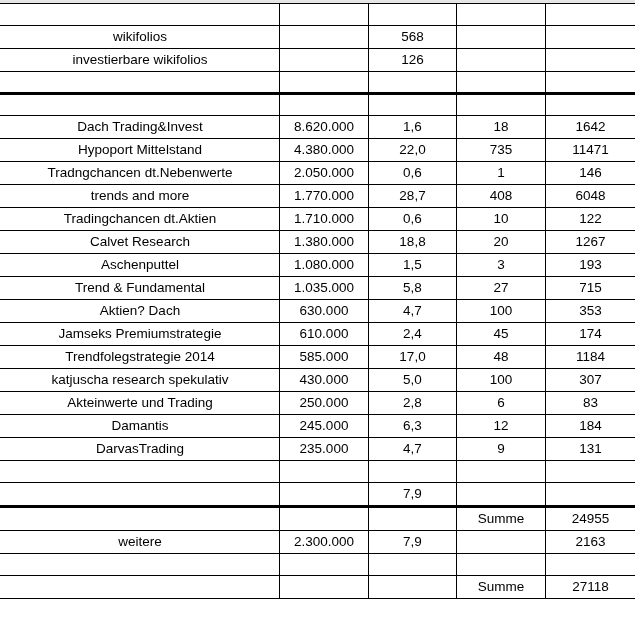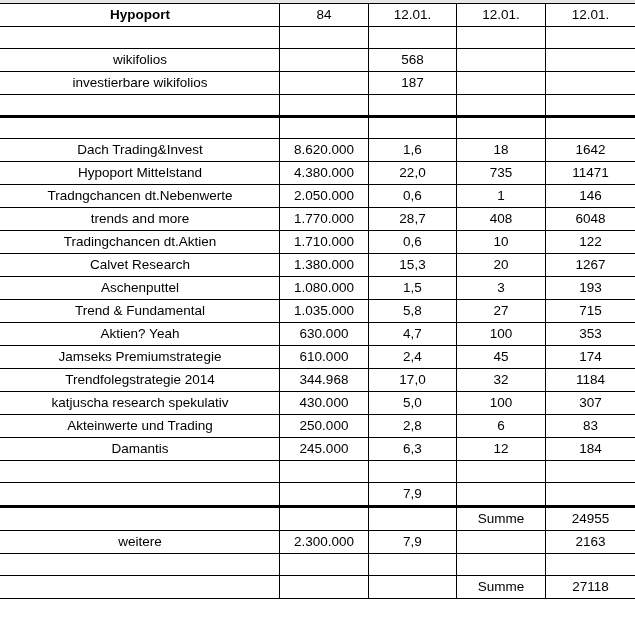--- a/index.html
+++ b/index.html
@@ -76,48 +76,41 @@
   <table class="grid">
     <colgroup>
       <col class="c0">
         <col class="c1">
         <col class="c2">
         <col class="c3">
         <col class="c4">
     </colgroup>
     <tbody>
 
-      <tr>
-        <td class="col0 bold">Hypoport</td>
-        <td>84</td>
-        <td>12.01.</td>
-        <td>12.01.</td>
-        <td class="lastcol">12.01.</td>
-      </tr>
 
       <tr>
         <td class="col0 blank"></td>
         <td class="blank"></td>
         <td class="blank"></td>
         <td class="blank"></td>
         <td class="blank lastcol"></td>
       </tr>
 
       <tr>
         <td class="col0">wikifolios</td>
         <td class="blank"></td>
         <td>568</td>
         <td class="blank"></td>
         <td class="blank lastcol"></td>
       </tr>
 
       <tr>
         <td class="col0">investierbare wikifolios</td>
         <td class="blank"></td>
-        <td>187</td>
+        <td>126</td>
         <td class="blank"></td>
         <td class="blank lastcol"></td>
       </tr>
 
       <tr class="thick-bottom">
         <td class="col0 blank"></td>
         <td class="blank"></td>
         <td class="blank"></td>
         <td class="blank"></td>
         <td class="blank lastcol"></td>
@@ -163,57 +156,57 @@
       <tr>
         <td class="col0">Tradingchancen dt.Aktien</td>
         <td>1.710.000</td>
         <td>0,6</td>
         <td>10</td>
         <td class="lastcol">122</td>
       </tr>
       <tr>
         <td class="col0">Calvet Research</td>
         <td>1.380.000</td>
-        <td>15,3</td>
+        <td>18,8</td>
         <td>20</td>
         <td class="lastcol">1267</td>
       </tr>
       <tr>
         <td class="col0">Aschenputtel</td>
         <td>1.080.000</td>
         <td>1,5</td>
         <td>3</td>
         <td class="lastcol">193</td>
       </tr>
       <tr>
         <td class="col0">Trend &amp; Fundamental</td>
         <td>1.035.000</td>
         <td>5,8</td>
         <td>27</td>
         <td class="lastcol">715</td>
       </tr>
       <tr>
-        <td class="col0">Aktien? Yeah</td>
+        <td class="col0">Aktien? Dach</td>
         <td>630.000</td>
         <td>4,7</td>
         <td>100</td>
         <td class="lastcol">353</td>
       </tr>
       <tr>
         <td class="col0">Jamseks Premiumstrategie</td>
         <td>610.000</td>
         <td>2,4</td>
         <td>45</td>
         <td class="lastcol">174</td>
       </tr>
       <tr>
         <td class="col0">Trendfolegstrategie 2014</td>
-        <td>344.968</td>
+        <td>585.000</td>
         <td>17,0</td>
-        <td>32</td>
+        <td>48</td>
         <td class="lastcol">1184</td>
       </tr>
       <tr>
         <td class="col0">katjuscha research spekulativ</td>
         <td>430.000</td>
         <td>5,0</td>
         <td>100</td>
         <td class="lastcol">307</td>
       </tr>
       <tr>
@@ -223,20 +216,27 @@
         <td>6</td>
         <td class="lastcol">83</td>
       </tr>
       <tr>
         <td class="col0">Damantis</td>
         <td>245.000</td>
         <td>6,3</td>
         <td>12</td>
         <td class="lastcol">184</td>
       </tr>
+      <tr>
+        <td class="col0">DarvasTrading</td>
+        <td>235.000</td>
+        <td>4,7</td>
+        <td>9</td>
+        <td class="lastcol">131</td>
+      </tr>
 
       <tr>
         <td class="col0 blank"></td>
         <td class="blank"></td>
         <td class="blank"></td>
         <td class="blank"></td>
         <td class="blank lastcol"></td>
       </tr>
 
       <tr class="thick-bottom">

